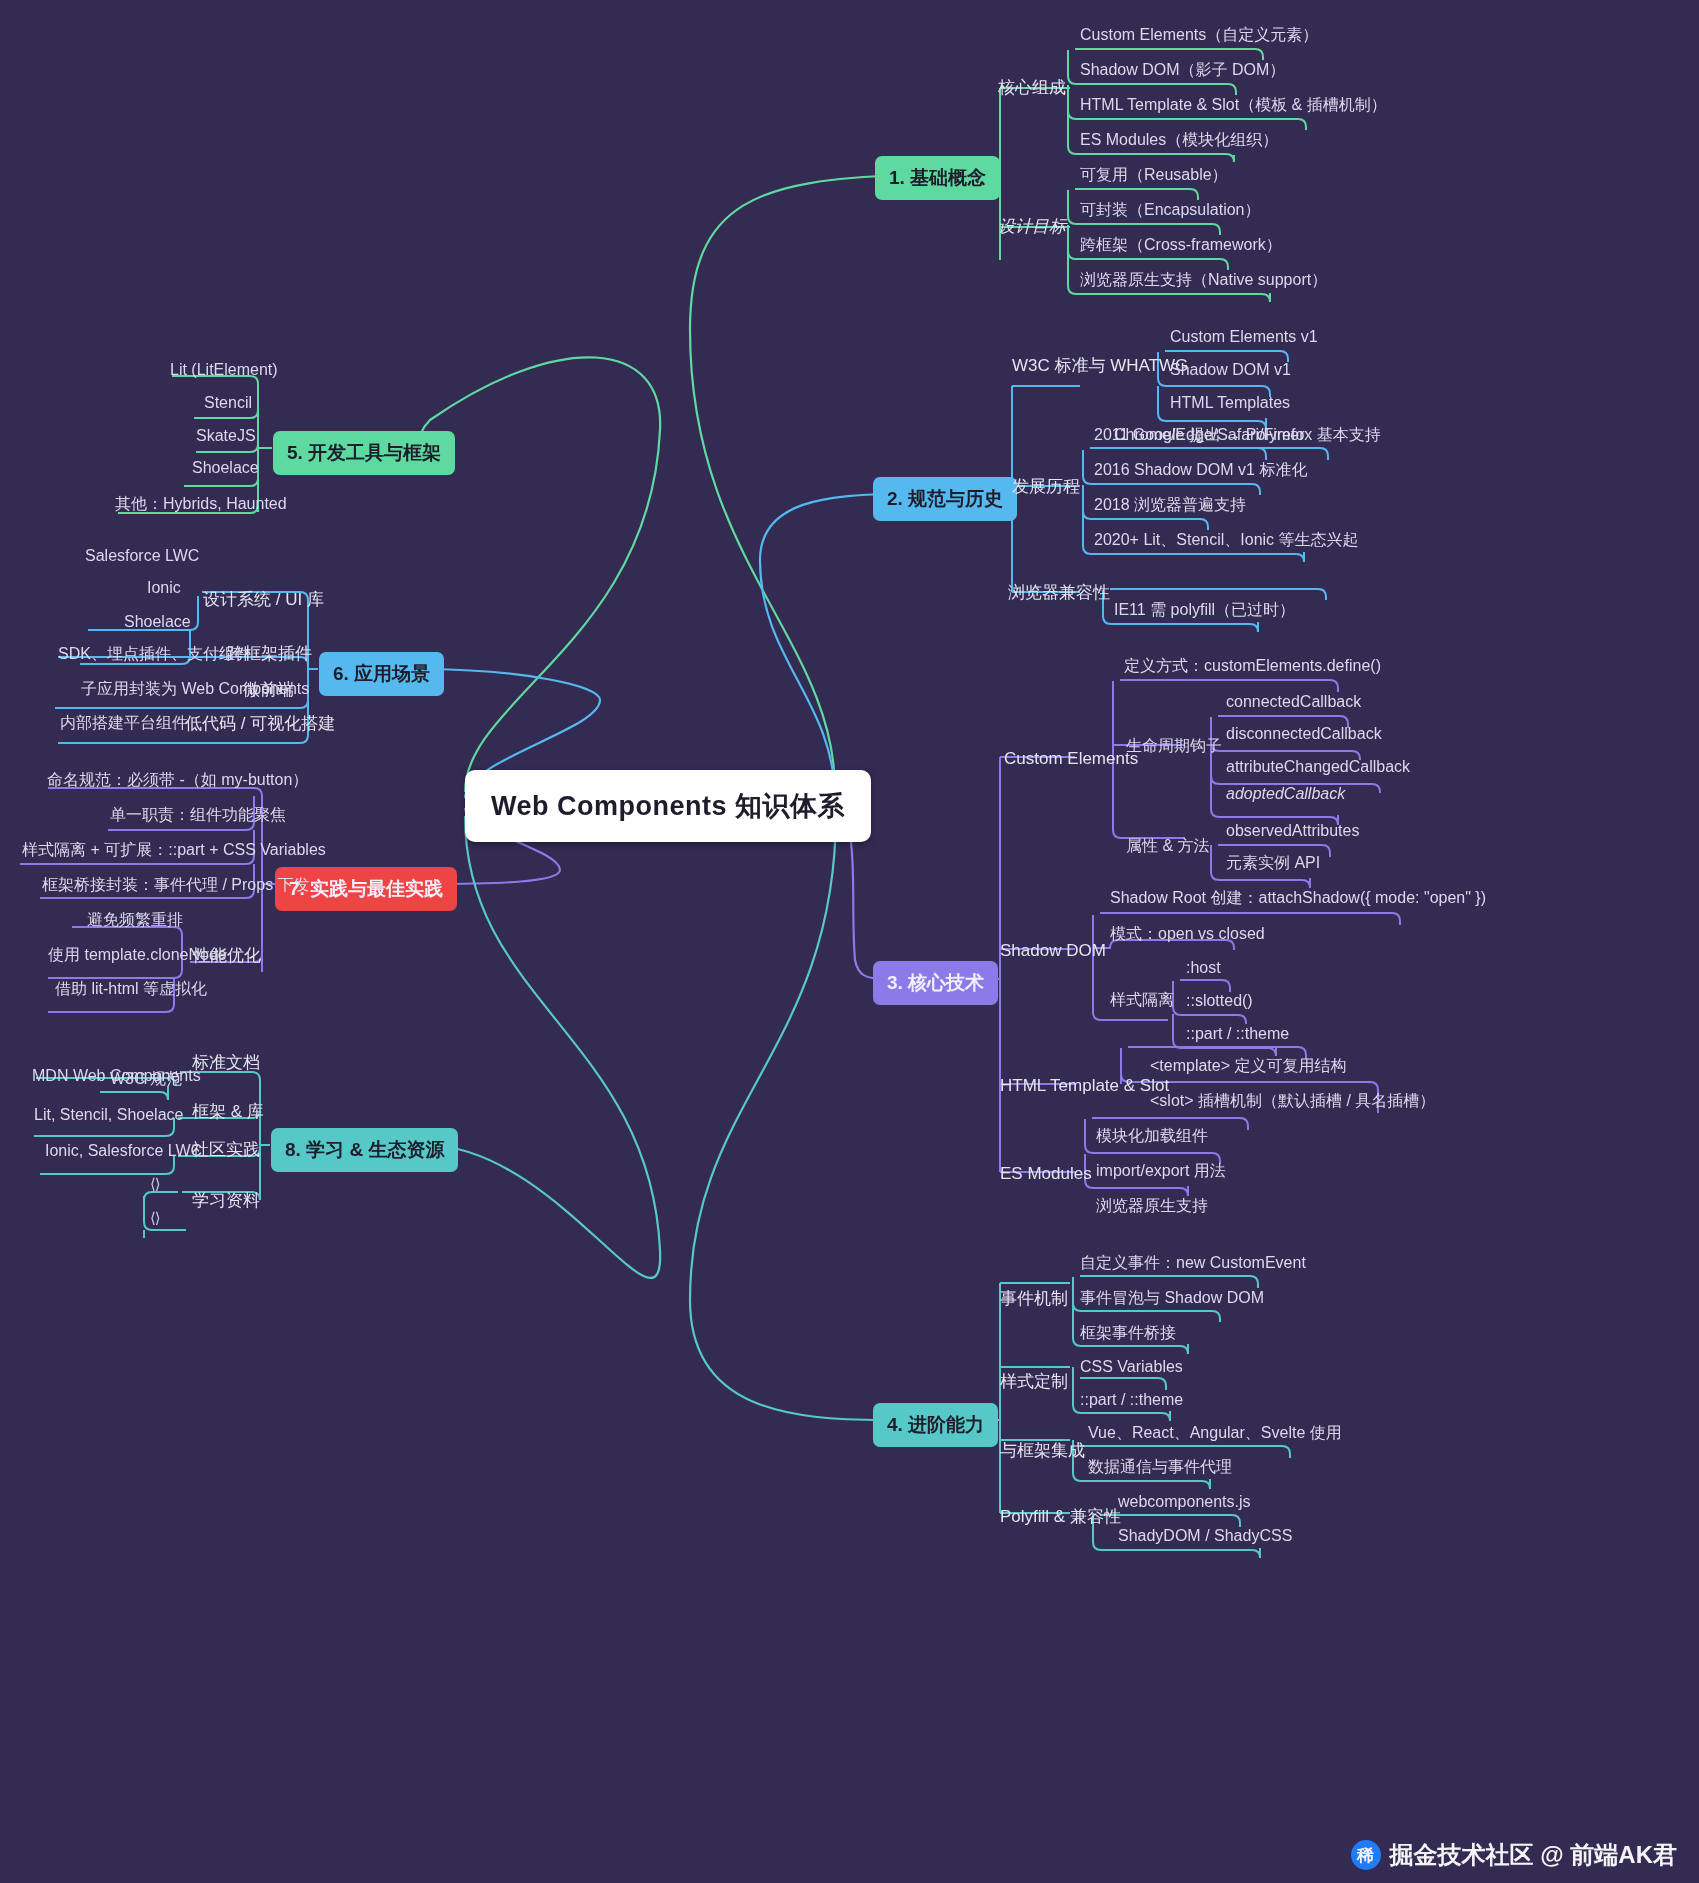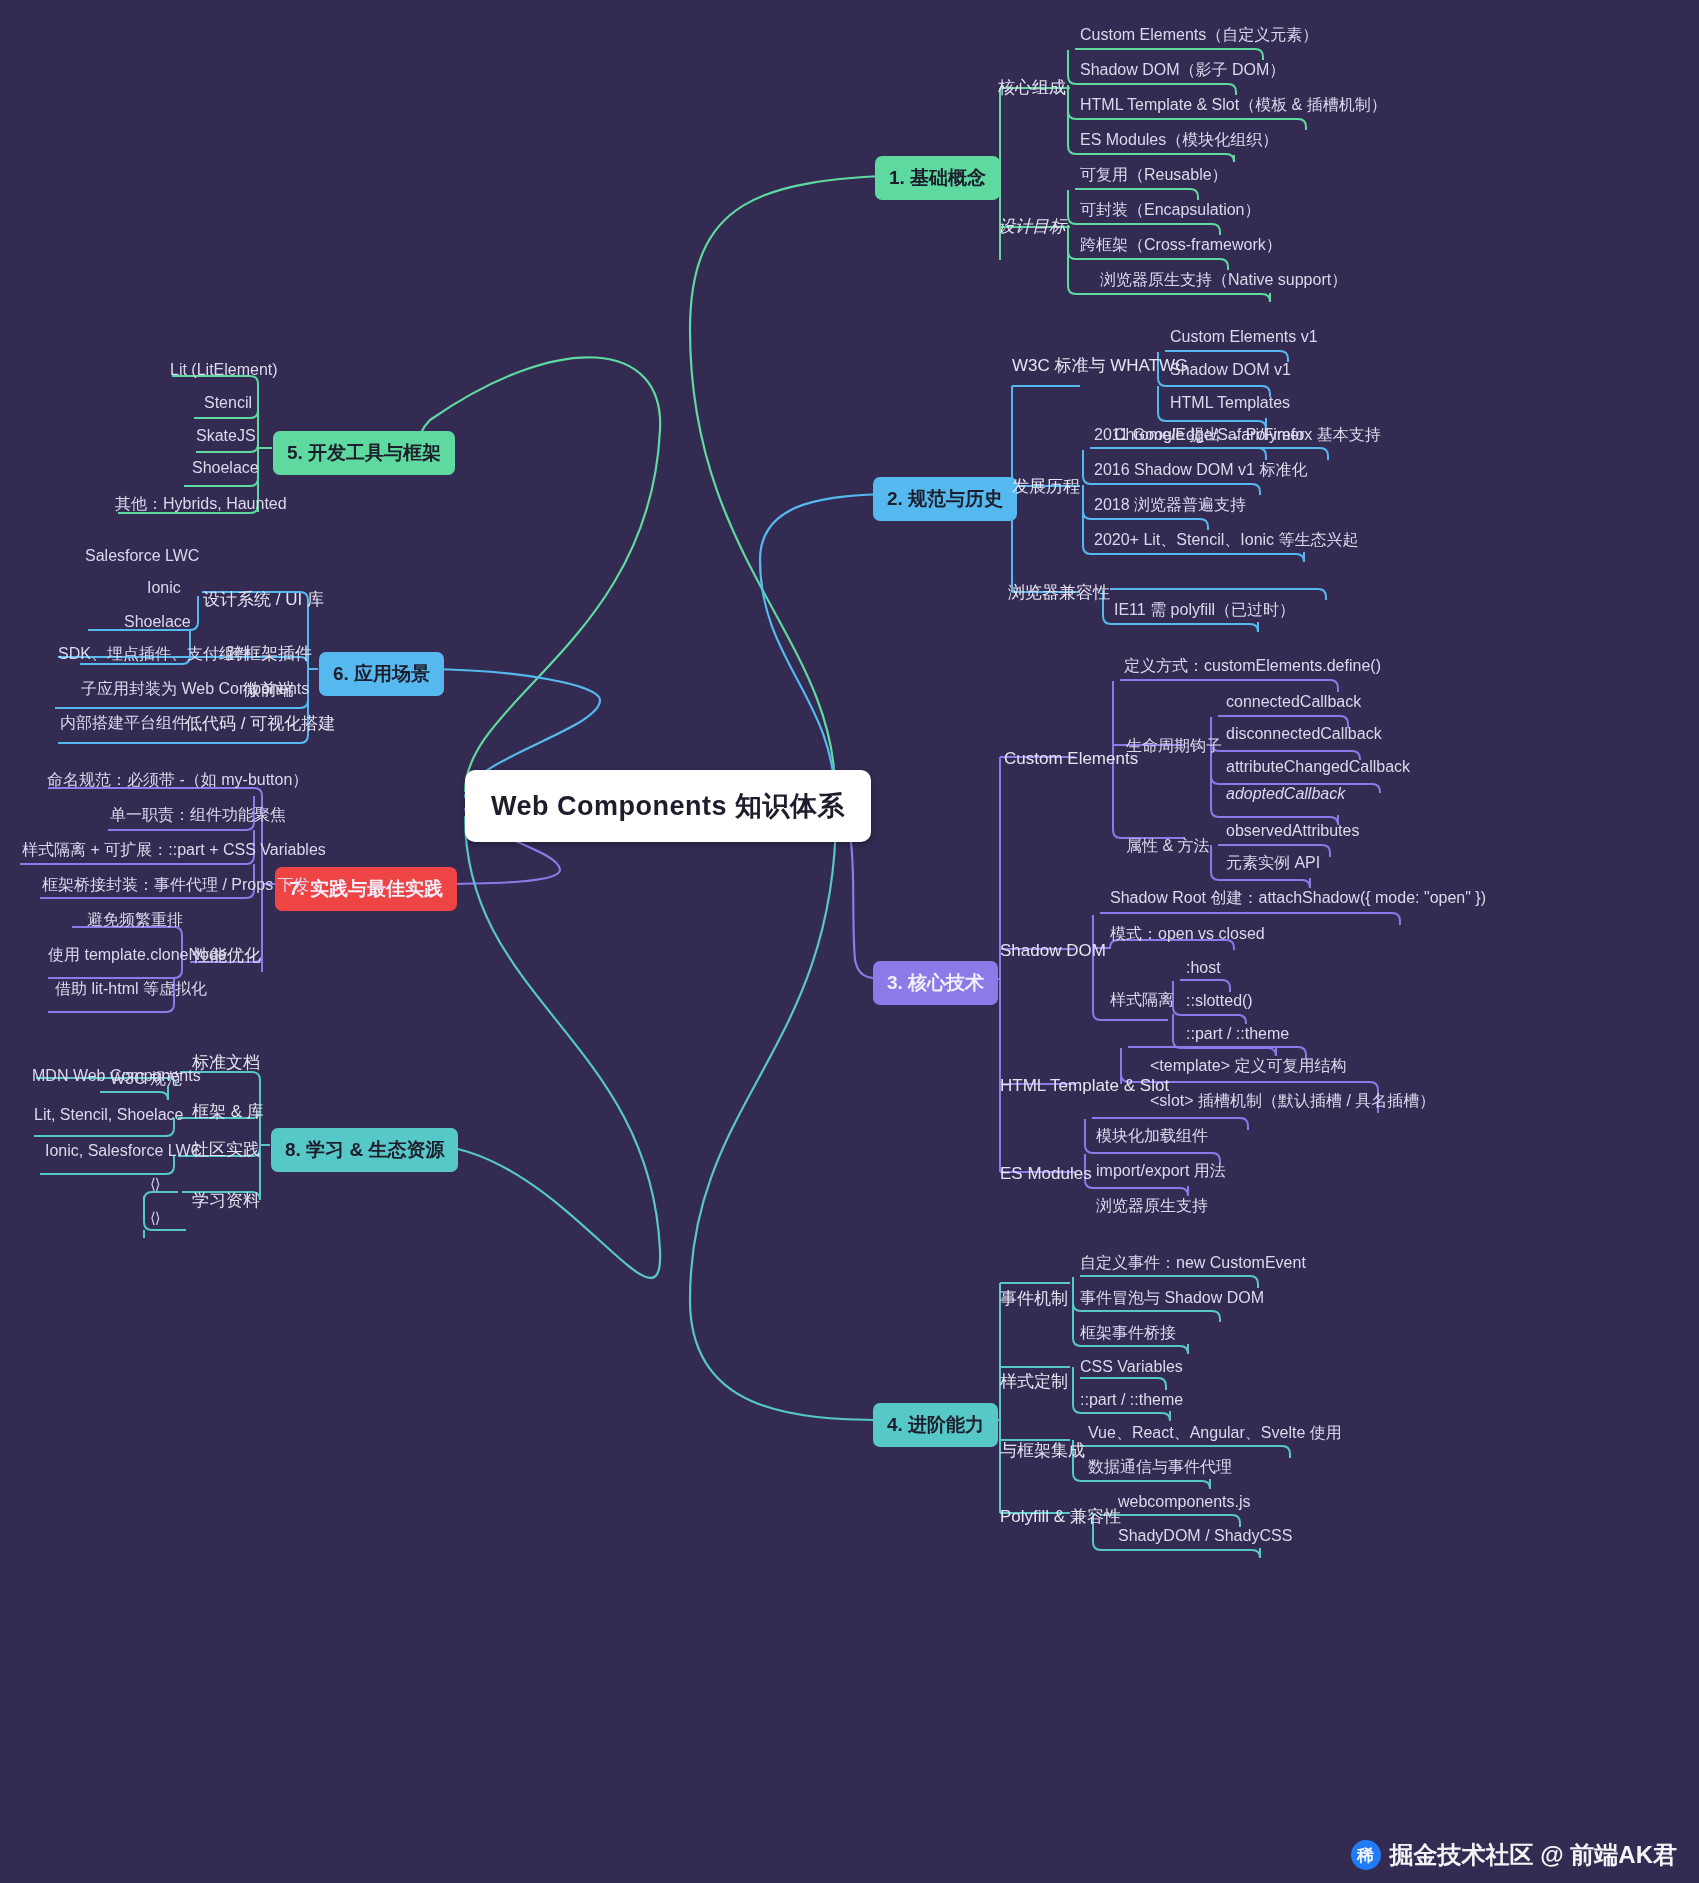--- a/index.html
+++ b/index.html
@@ -266,21 +266,21 @@
   <div class="node l2" style="left:998px; top:216px;font-style:italic;">设计目标</div>
 
   <div class="node l3" style="left:1080px; top:25px;">Custom Elements（自定义元素）</div>
   <div class="node l3" style="left:1080px; top:60px;">Shadow DOM（影子 DOM）</div>
   <div class="node l3" style="left:1080px; top:95px;">HTML Template &amp; Slot（模板 &amp; 插槽机制）</div>
   <div class="node l3" style="left:1080px; top:130px;">ES Modules（模块化组织）</div>
 
   <div class="node l3" style="left:1080px; top:165px;">可复用（Reusable）</div>
   <div class="node l3" style="left:1080px; top:200px;">可封装（Encapsulation）</div>
   <div class="node l3" style="left:1080px; top:235px;">跨框架（Cross-framework）</div>
-  <div class="node l3" style="left:1080px; top:270px;margin-left:20px;">浏览器原生支持（Native support）</div>
+  <div class="node l3" style="left:1080px; top:270px;">浏览器原生支持（Native support）</div>
 
   <div class="node l2" style="left:1012px; top:355px;">W3C 标准与 WHATWG</div>
   <div class="node l2" style="left:1012px; top:476px;">发展历程</div>
   <div class="node l2" style="left:1008px; top:582px;">浏览器兼容性</div>
 
   <div class="node l3" style="left:1170px; top:327px;">Custom Elements v1</div>
   <div class="node l3" style="left:1170px; top:360px;">Shadow DOM v1</div>
   <div class="node l3" style="left:1170px; top:393px;">HTML Templates</div>
 
   <div class="node l3" style="left:1094px; top:425px;">2011 Google 提出 → Polymer</div>

